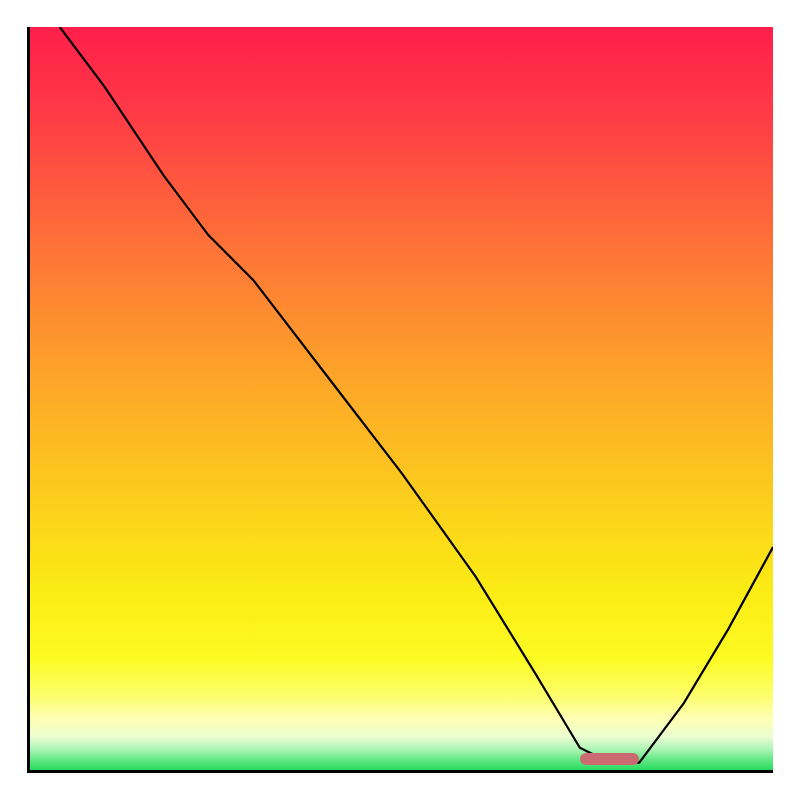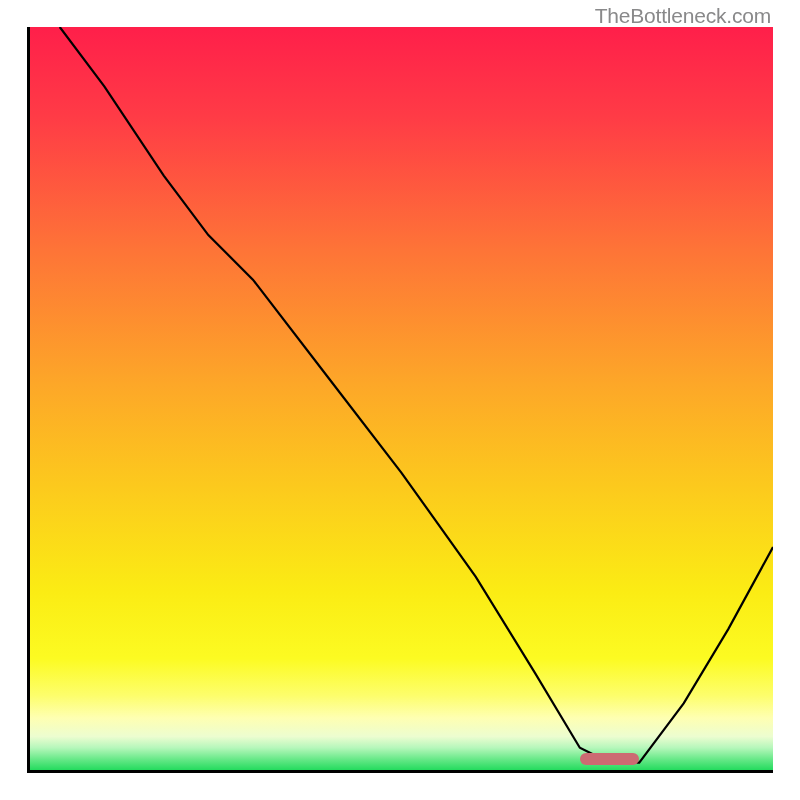--- a/index.html
+++ b/index.html
@@ -53,21 +53,20 @@
   .marker {
     position: absolute;
     background: #cc6a72;
     border-radius: 7px;
   }
 </style>
 </head>
 <body>
 <div class="container">
 
-  <div class="watermark">TheBottleneck.com</div>
 
   <div class="plot-area">
     <svg class="gradient-bg" viewBox="0 0 743 743" preserveAspectRatio="none">
       <defs>
         <linearGradient id="bg" x1="0" y1="0" x2="0" y2="1">
           <stop offset="0%" stop-color="#ff1f4a"></stop>
           <stop offset="12%" stop-color="#ff3b46"></stop>
           <stop offset="30%" stop-color="#fe7437"></stop>
           <stop offset="48%" stop-color="#fda728"></stop>
           <stop offset="62%" stop-color="#fcca1d"></stop>

